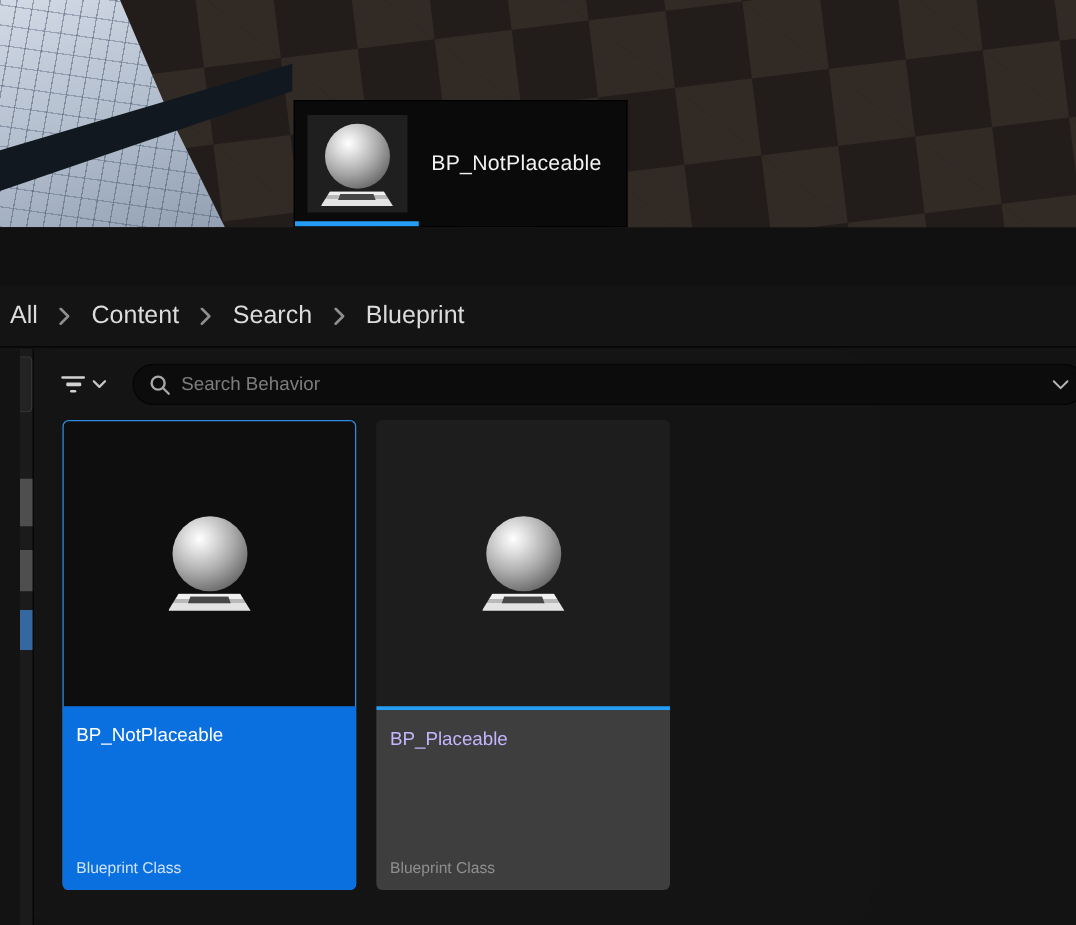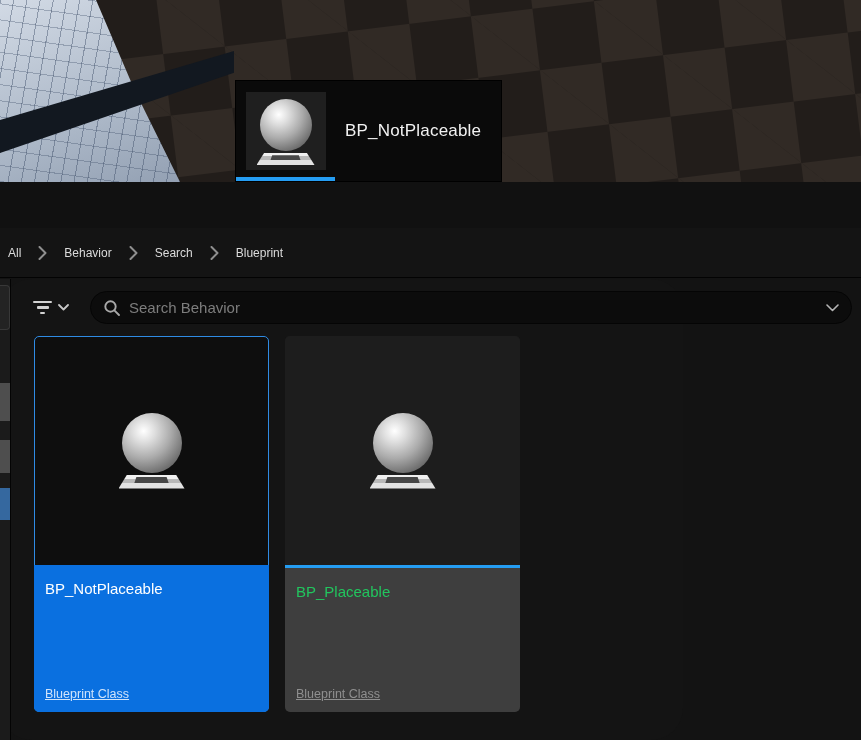--- a/index.html
+++ b/index.html
@@ -48,25 +48,25 @@
   .icon-md .sphere { width:52px; height:52px; }
   .icon-md .sphere-base { width:58px; height:12px; }
   .icon-lg .sphere { width:60px; height:60px; }
   .icon-lg .sphere-base { width:66px; height:14px; }
 
   
   .gap-bar { position:absolute; left:0; top:182px; width:861px; height:46px; background:#111111; }
   .breadcrumb-bar { position:absolute; left:0; top:228px; width:861px; height:50px;
     background:#141414; border-bottom:1px solid #030303;
     display:flex; align-items:center; padding-left:8px; }
-  .crumb { color:#dcdcdc; font-size:12px; cursor:pointer; }
+  .crumb { color:#dcdcdc; font-size:20px; cursor:pointer; }
   .crumb-sep { margin:0 17px; display:flex; align-items:center; }
 
   
-  .browser-body { position:absolute; left:0; top:279px; width:683px; height:461px; background:#141414;border-radius:32px; }
+  .browser-body { position:absolute; left:16px; top:279px; width:683px; height:461px; background:#141414;border-radius:32px; }
 
   .left-strip { position:absolute; left:0; top:0; width:11px; height:100%;
     background:#1b1b1b; border-right:1px solid #040404; }
   .strip-item { position:absolute; left:0; width:10px; }
   .strip-item.a { top:6px;  height:45px; background:#232323; border:1px solid #383838; border-left:none; border-radius:0 4px 4px 0; }
   .strip-item.b { top:104px; height:38px; background:#4e4e4e; }
   .strip-item.c { top:161px; height:33px; background:#4e4e4e; }
   .strip-item.d { top:209px; height:32px; background:#35689f; }
 
   .toolbar-row { position:absolute; left:12px; top:12px; width:840px; height:33px;
@@ -86,23 +86,23 @@
   
   .asset-grid { position:absolute; left:34px; top:57px; display:flex; gap:16px; }
   .tile { width:235px; height:376px; border-radius:5px; overflow:hidden;
     background:#1c1c1c; cursor:pointer; display:flex; flex-direction:column; }
   .tile .thumb { height:229px; display:flex; align-items:center; justify-content:center; background:#1d1d1d; }
   .tile.selected { outline:1px solid #2f8be4; outline-offset:-1px; }
   .tile.selected .thumb { background:#0e0e0e; }
   .accent-line { height:3px; background:#259df2; }
   .tile-footer { flex:1; position:relative; padding:15px 11px; background:#3e3e3e; }
   .tile.selected .tile-footer { background:#0a70e0; }
-  .asset-name { font-size:15px; color:#22c55e; }
+  .asset-name { font-size:15px; color:#c4b5fd; }
   .tile.selected .asset-name { color:#ffffff; }
-  .asset-type { position:absolute; left:11px; bottom:11px; font-size:12.5px; color:#8f8f8f;text-decoration:underline; }
+  .asset-type { position:absolute; left:11px; bottom:11px; font-size:12.5px; color:#8f8f8f; }
   .tile.selected .asset-type { color:#cfe3fb; }
 
   svg { display:block; }
 </style>
 </head>
 <body>
 
 <div id="app">
 
   <div class="viewport">
@@ -126,21 +126,21 @@
 
   <div class="gap-bar"></div>
 
   <div class="breadcrumb-bar">
     <span class="crumb">All</span>
     <span class="crumb-sep">
       <svg width="9" height="14" viewBox="0 0 9 14">
           <path d="M1.5 1 L7.5 7 L1.5 13" fill="none" stroke="#8f8f8f" stroke-width="2" stroke-linecap="round" stroke-linejoin="round"></path>
         </svg>
     </span>
-    <span class="crumb">Behavior</span>
+    <span class="crumb">Content</span>
     <span class="crumb-sep">
       <svg width="9" height="14" viewBox="0 0 9 14">
           <path d="M1.5 1 L7.5 7 L1.5 13" fill="none" stroke="#8f8f8f" stroke-width="2" stroke-linecap="round" stroke-linejoin="round"></path>
         </svg>
     </span>
     <span class="crumb">Search</span>
     <span class="crumb-sep">
       <svg width="9" height="14" viewBox="0 0 9 14">
           <path d="M1.5 1 L7.5 7 L1.5 13" fill="none" stroke="#8f8f8f" stroke-width="2" stroke-linecap="round" stroke-linejoin="round"></path>
         </svg>

